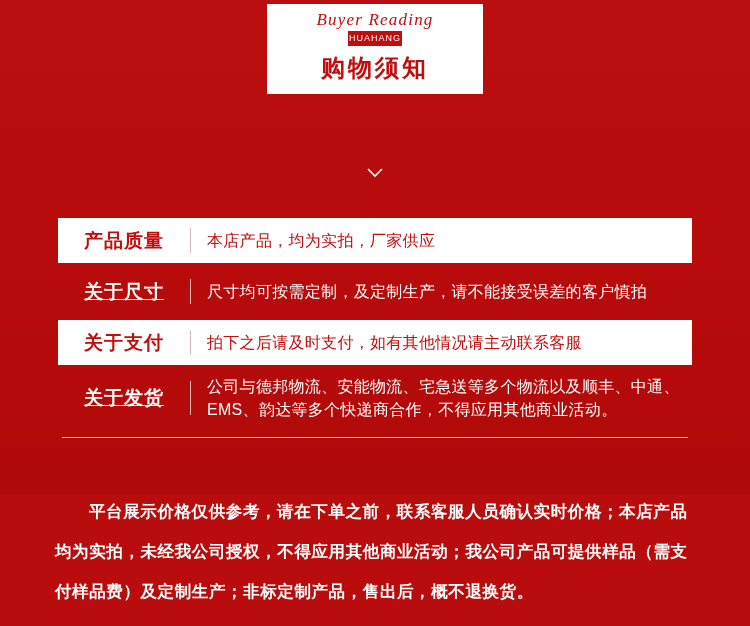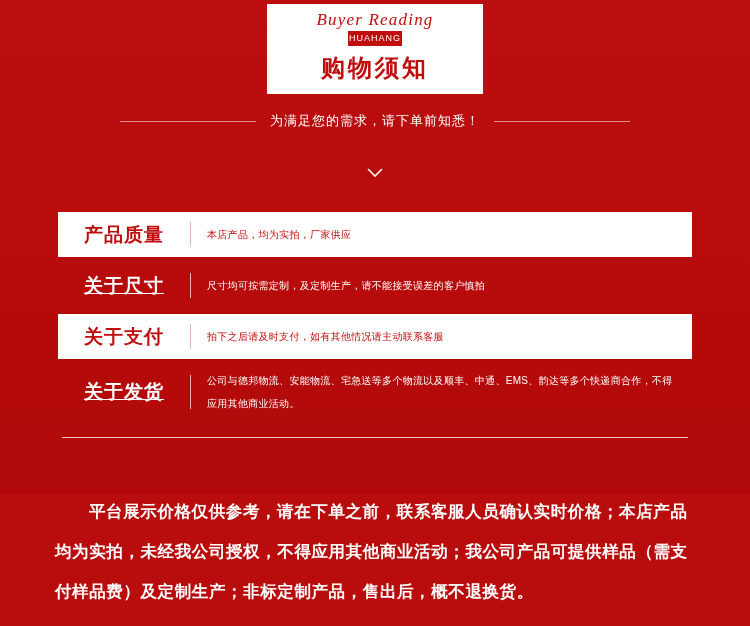--- a/index.html
+++ b/index.html
@@ -95,21 +95,21 @@
     color: #ffffff;
     font-size: 16px;
     line-height: 16px;
     opacity: 0.95;
   }
 
   
   .rows {
     position: absolute;
     left: 58px;
-    top: 212px;
+    top: 218px;
     width: 634px;
   }
   .row {
     position: relative;
     display: flex;
     align-items: center;
     box-sizing: border-box;
     min-height: 45px;
     padding: 4px 0;
   }
@@ -138,21 +138,21 @@
     background: #d9b9b9;
     margin: 6px 0;
   }
   .row.plain .row-sep {
     background: rgba(255,255,255,0.7);
   }
   .row-text {
     flex: 1;
     padding-left: 16px;
     padding-right: 12px;
-    font-size: 10px;
+    font-size: 16px;
     line-height: 23px;
     color: #c00d0d;
     letter-spacing: 0.3px;
   }
   .row.plain .row-text {
     color: #ffffff;
   }
   .gap { height: 6px; }
 
   
@@ -183,25 +183,20 @@
 <body>
 
 <div class="page">
 
   <div class="title-card">
     <div class="title-en">Buyer Reading</div>
     <div class="title-badge">HUAHANG</div>
     <div class="title-cn">购物须知</div>
   </div>
 
-  <div class="subtitle-wrap">
-    <span class="rule"></span>
-    <span class="subtitle">为满足您的需求，请下单前知悉！</span>
-    <span class="rule"></span>
-  </div>
 
   <div class="chevron">
     <svg width="20" height="12" viewBox="0 0 20 12" aria-hidden="true">
       <polyline points="3,2 10,9 17,2" fill="none" stroke="#ffffff" stroke-width="1.6"></polyline>
     </svg>
   </div>
 
   <div class="rows">
 
     <div class="row white">

